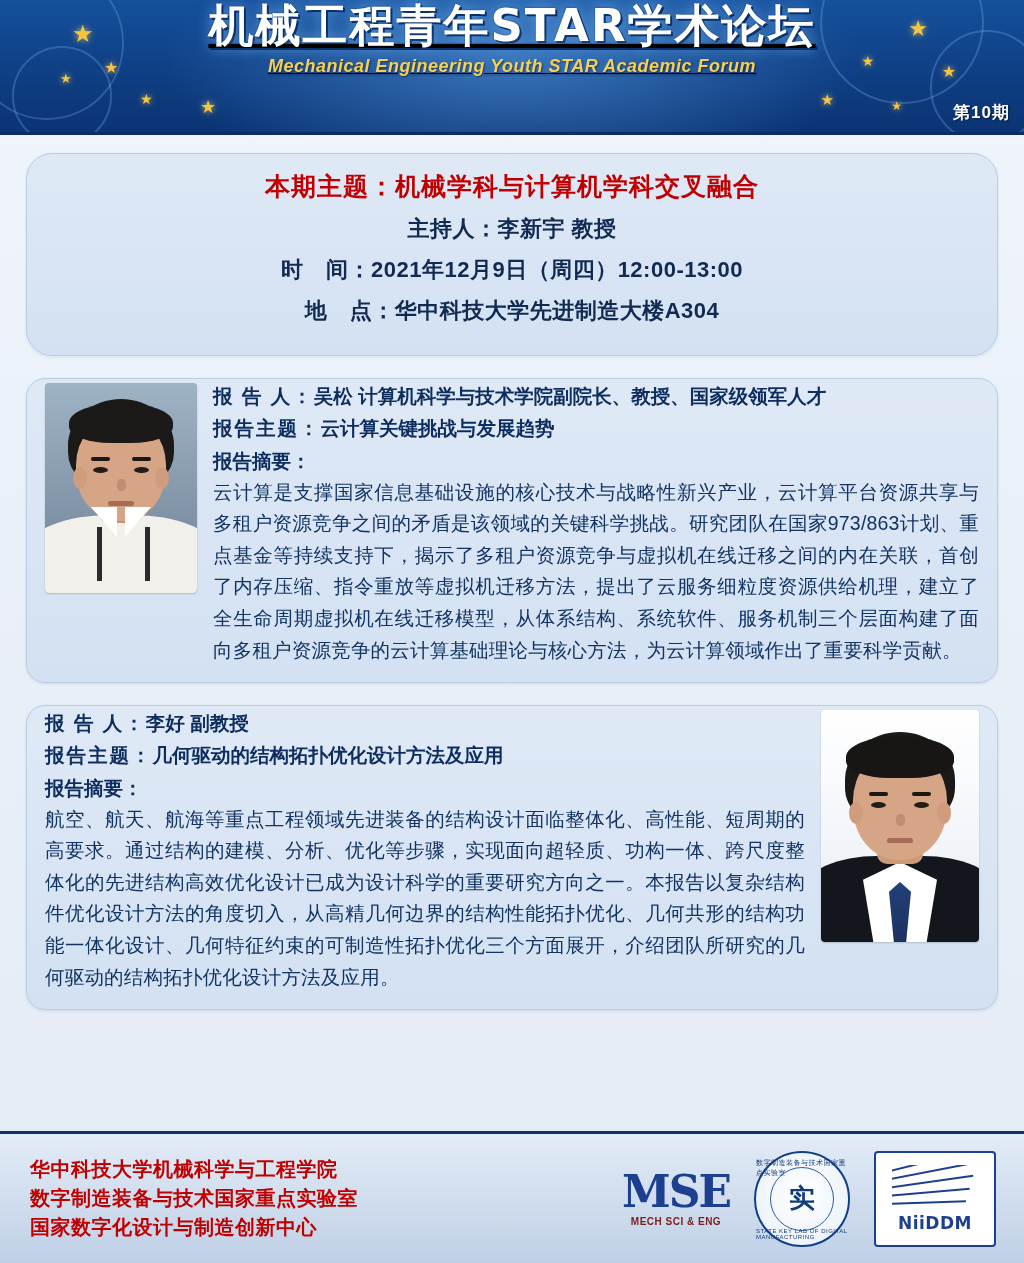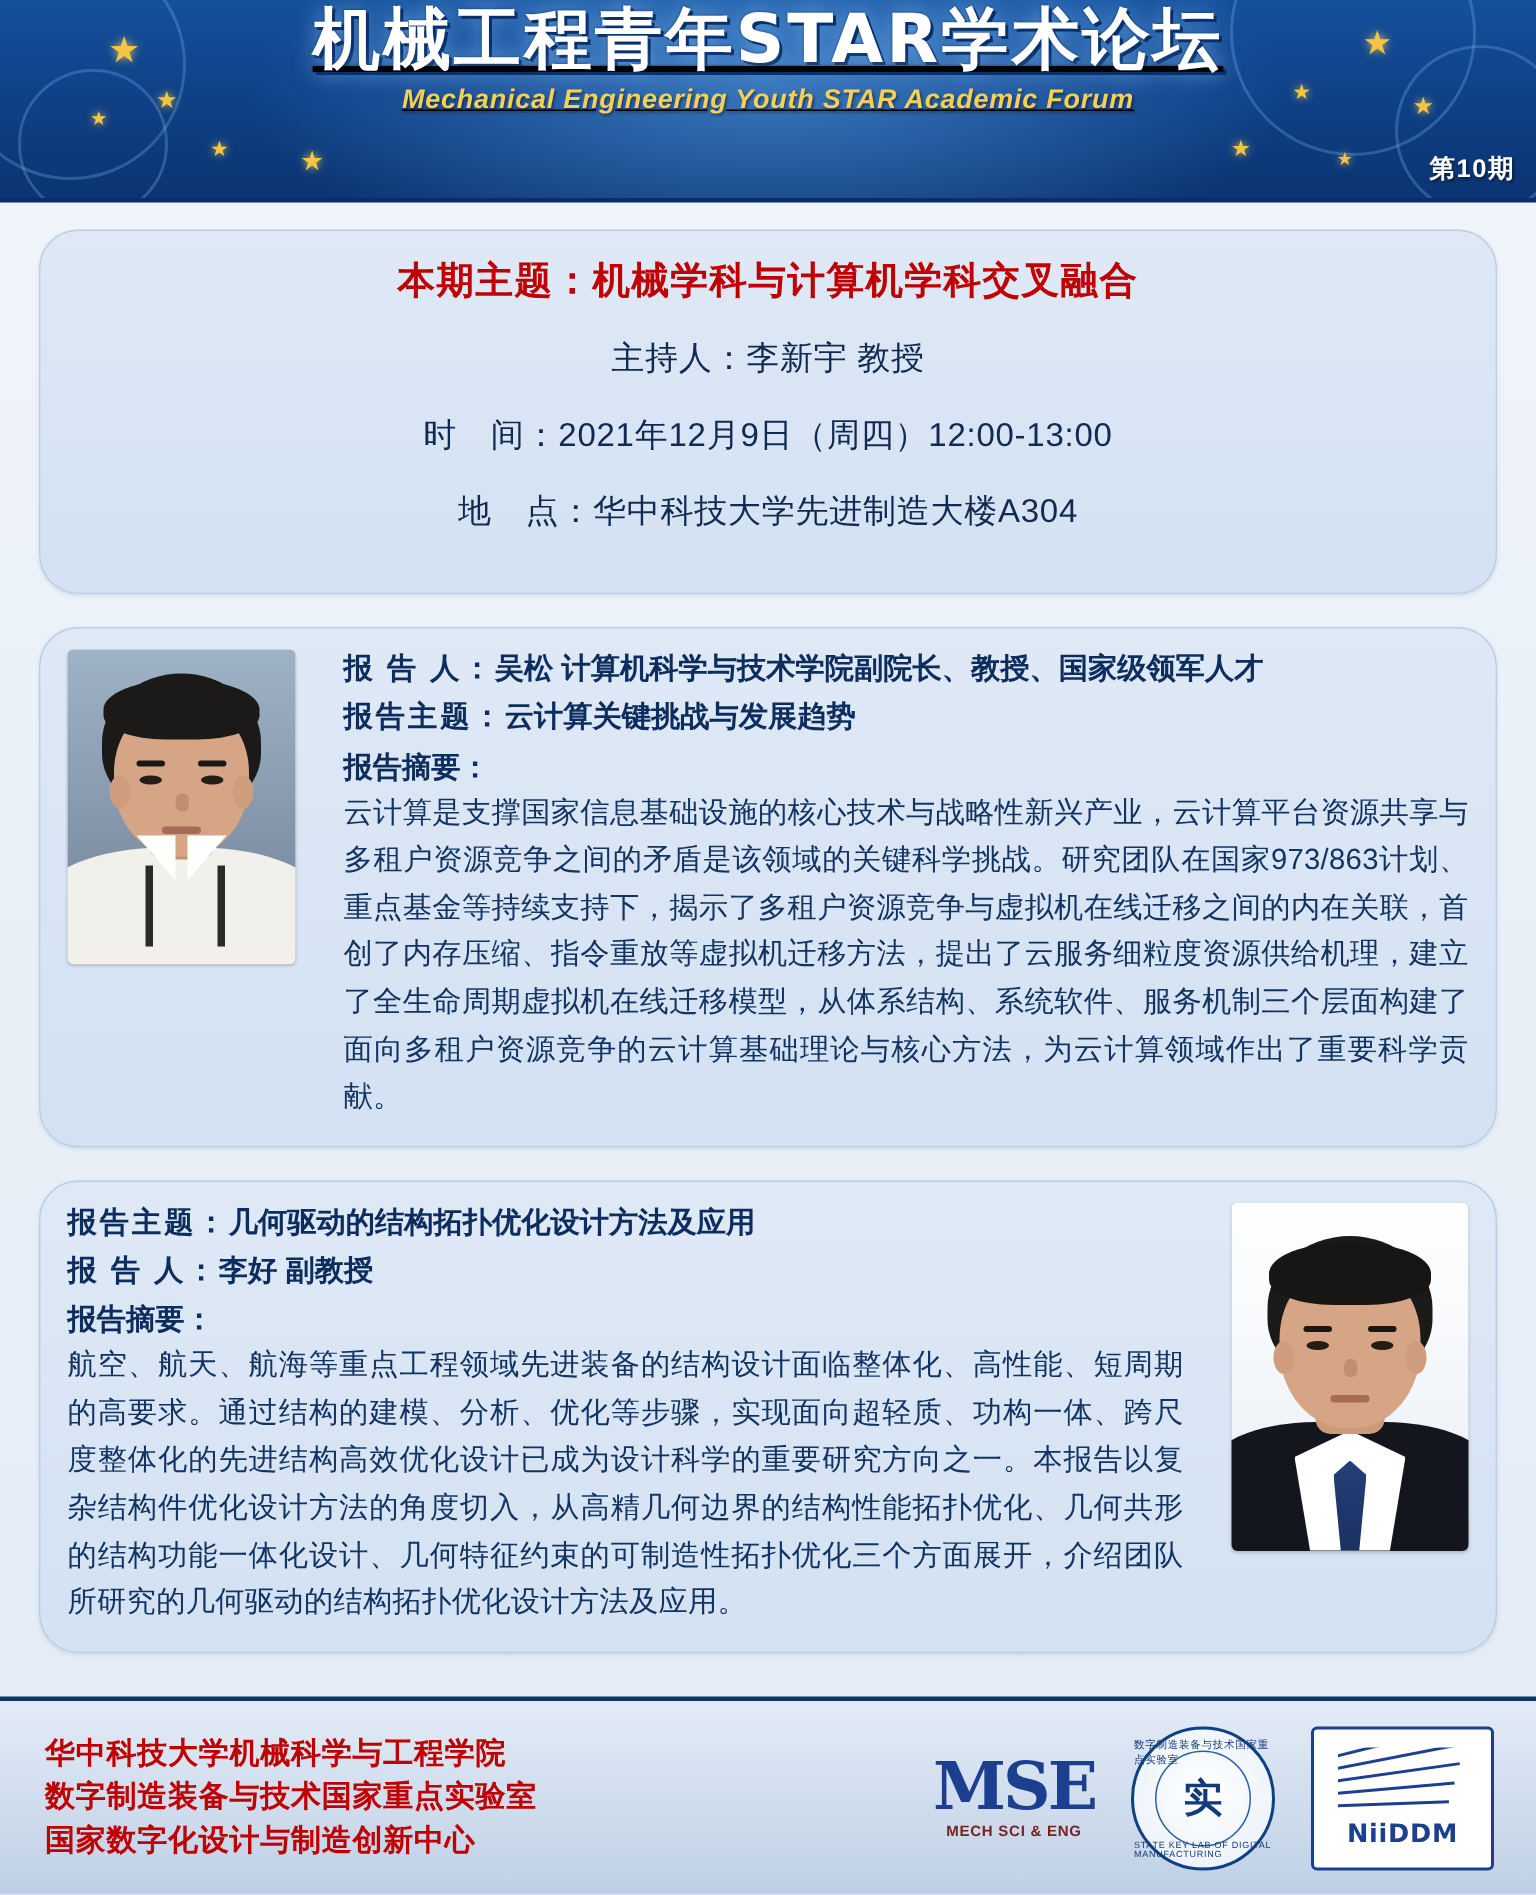--- a/index.html
+++ b/index.html
@@ -113,33 +113,34 @@
     font-size: 25px;
     font-weight: bold;
     color: #c00000;
     letter-spacing: 1px;
     margin-bottom: 10px;
   }
   .topic-line .label { color: #c00000; }
   .topic-line .value { color: #c00000; }
   .host-line, .time-line, .place-line {
     font-size: 22px;
-    font-weight: normal;
+    font-weight: bold;
     color: #102a52;
-    margin: 21px 0;
+    margin: 11px 0;
     letter-spacing: 0.5px;
   }
 
   
   .speaker-card {
     margin: 22px 26px 0 26px;
-    padding: 14px 18px 16px 18px;
+    padding: 4px 18px 16px 18px;
     display: flex;
-    gap: 32px;
+    gap: 16px;
     align-items: flex-start;
+    border-radius: 19px;
   }
   .speaker-card.reverse { flex-direction: row-reverse; }
 
   .portrait {
     flex: 0 0 auto;
     width: 152px;
     height: 210px;
     border-radius: 4px;
     overflow: hidden;
     position: relative;
@@ -448,24 +449,24 @@
         <div class="brow" style="left:48px;top:82px;"></div>
         <div class="brow" style="right:48px;top:82px;"></div>
         <div class="eye" style="left:50px;top:92px;"></div>
         <div class="eye" style="right:50px;top:92px;"></div>
         <div class="nose" style="left:50%;margin-left:-4px;top:104px;"></div>
         <div class="mouth" style="left:50%;margin-left:-13px;top:128px;"></div>
       </div>
     </div>
     <div class="speaker-body">
       <div class="row">
+        <span class="k">报 告 人：</span><span class="v">李好 副教授</span>
+      </div>
+      <div class="row">
         <span class="k">报告主题：</span><span class="v">几何驱动的结构拓扑优化设计方法及应用</span>
-      </div>
-      <div class="row">
-        <span class="k">报 告 人：</span><span class="v">李好 副教授</span>
       </div>
       <div class="abstract-label">报告摘要：</div>
       <div class="abstract">航空、航天、航海等重点工程领域先进装备的结构设计面临整体化、高性能、短周期的高要求。通过结构的建模、分析、优化等步骤，实现面向超轻质、功构一体、跨尺度整体化的先进结构高效优化设计已成为设计科学的重要研究方向之一。本报告以复杂结构件优化设计方法的角度切入，从高精几何边界的结构性能拓扑优化、几何共形的结构功能一体化设计、几何特征约束的可制造性拓扑优化三个方面展开，介绍团队所研究的几何驱动的结构拓扑优化设计方法及应用。</div>
     </div>
   </div>
 
   <div class="footer">
     <div class="org-lines">
       <div class="org-line">华中科技大学机械科学与工程学院</div>
       <div class="org-line">数字制造装备与技术国家重点实验室</div>

